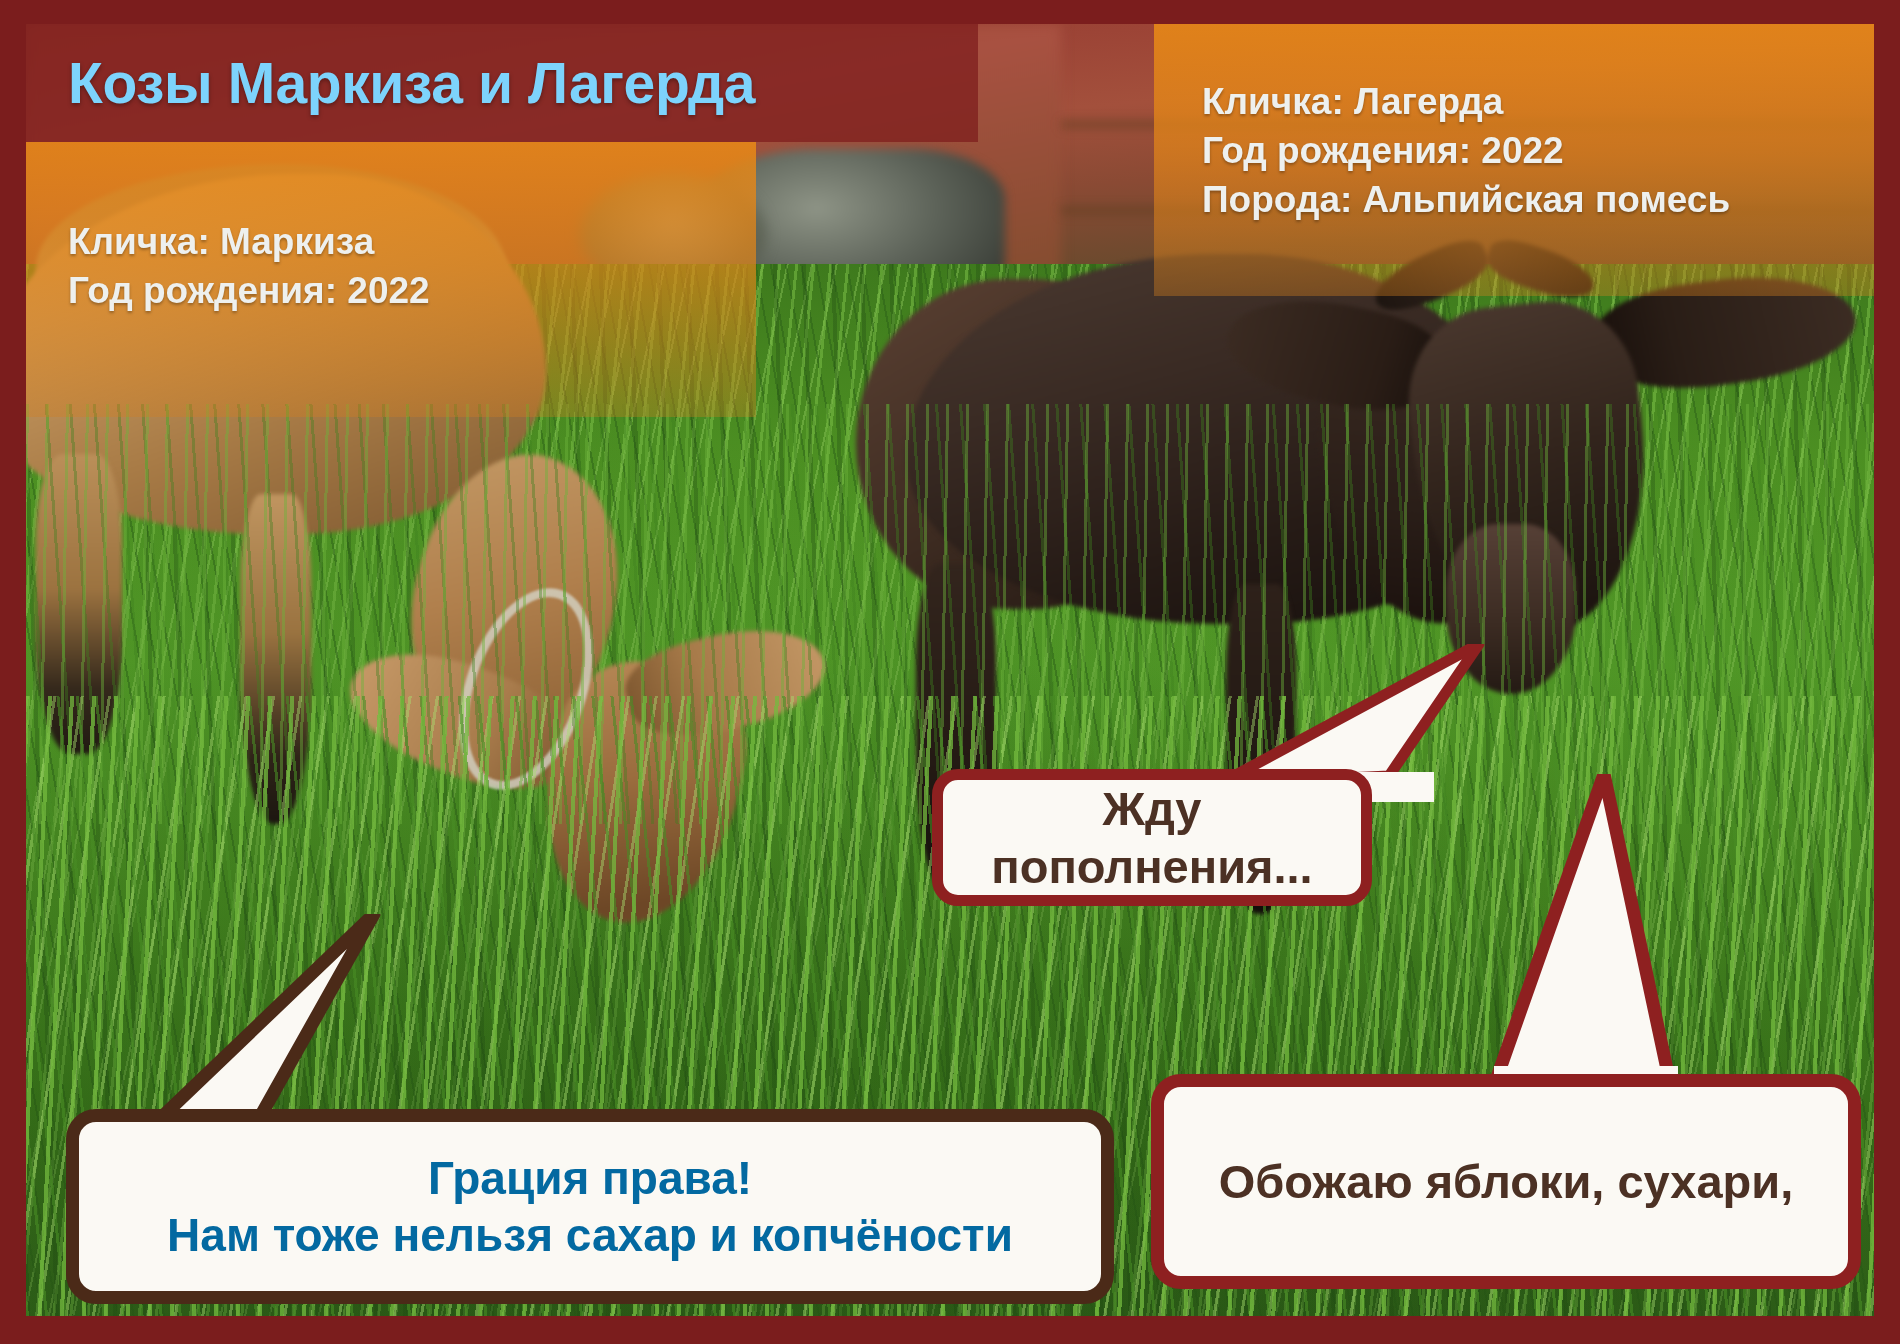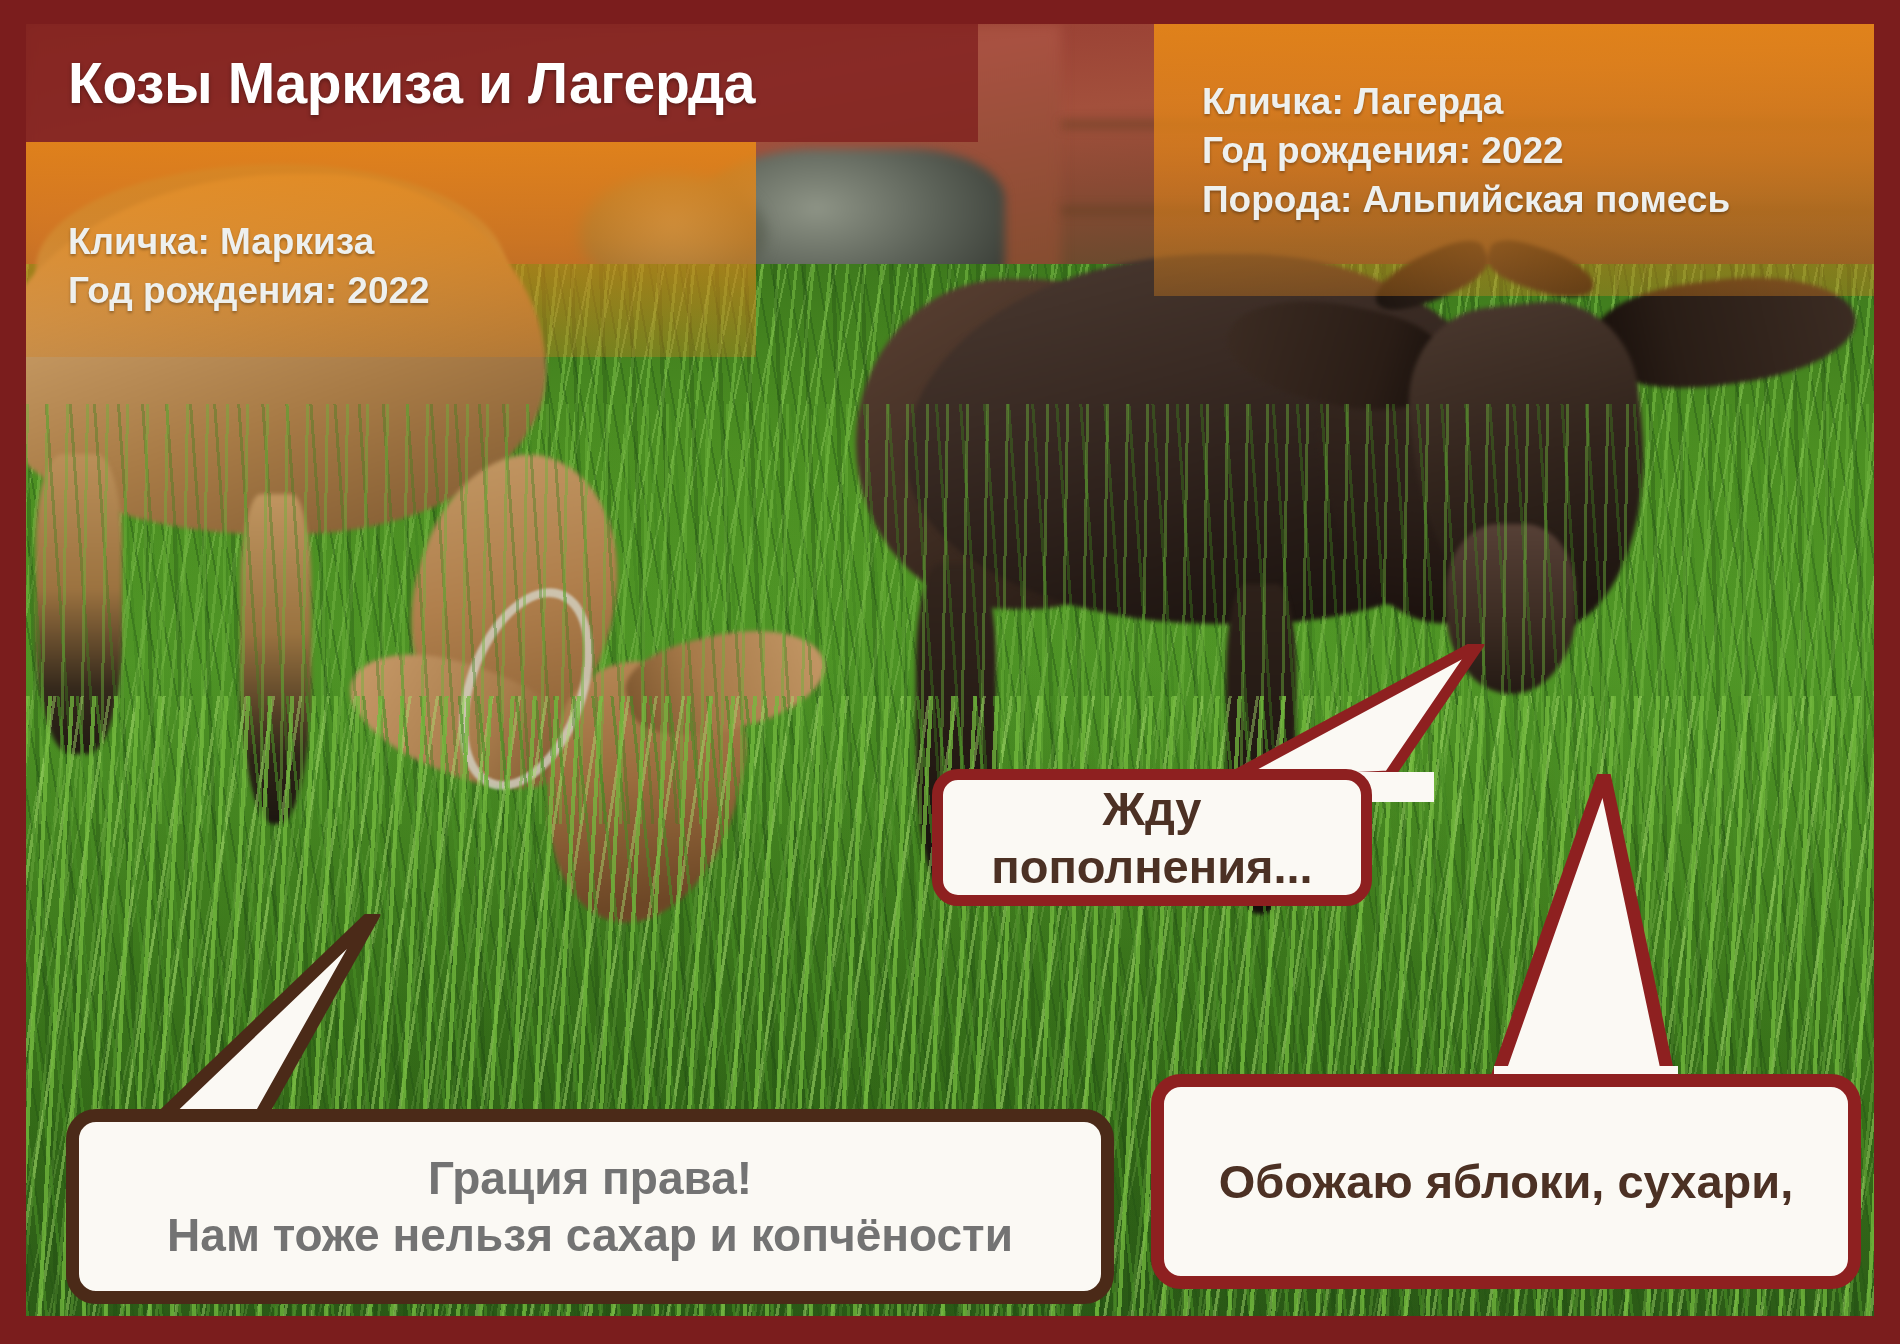--- a/index.html
+++ b/index.html
@@ -205,37 +205,37 @@
       repeating-linear-gradient(86deg, rgba(62,128,30,.40) 0 3px, rgba(0,0,0,0) 3px 24px);
   }
 
   
   .title-band{
     position:absolute; left:0; top:0; width:952px; height:118px;
     background:rgba(125,28,28,.72);
     display:flex; align-items:center;
   }
   .title-text{
-    color:#ffffff;
+    color:#7dd3fc;
     font-size:57px; font-weight:bold;
     letter-spacing:-.4px;
     padding-left:42px;
     white-space:nowrap;
     text-shadow:0 2px 4px rgba(0,0,0,.35);
   }
 
   
   .info-box{ position:absolute; }
   .info-line{
     color:#eef0ee; font-size:37px; font-weight:bold;
     line-height:1.32; white-space:nowrap;
     text-shadow:0 2px 3px rgba(0,0,0,.30);
   }
   .info-left{
-    left:0; top:118px; width:730px; height:215px;
+    left:0; top:118px; width:730px; height:275px;
     background:linear-gradient(180deg,rgba(231,136,23,.88) 0%,rgba(225,133,25,.70) 45%,rgba(210,126,30,.35) 100%);
     padding:76px 0 0 42px;
   }
   .info-right{
     left:1128px; top:0; width:772px; height:272px;
     background:linear-gradient(180deg,rgba(231,136,23,.90) 0%,rgba(226,133,25,.72) 48%,rgba(212,127,30,.38) 100%);
     padding:54px 0 0 48px;
   }
 
   
@@ -258,21 +258,21 @@
   .b-wait .bubble-text{ font-size:47px; color:#4c3124; }
   .tail-wait{
     position:absolute; left:1185px; top:620px; width:300px; height:160px; z-index:5;
   }
 
   
   .b-sugar{
     left:40px; top:1085px; width:1048px; height:195px;
     border:13px solid #4b2a18; border-radius:30px;
   }
-  .b-sugar .bubble-text{ font-size:46px; color:#737373; }
+  .b-sugar .bubble-text{ font-size:46px; color:#0369a1; }
   .tail-sugar{
     position:absolute; left:110px; top:890px; width:330px; height:230px; z-index:5;
   }
 
   
   .b-food{
     left:1125px; top:1050px; width:710px; height:215px;
     border:13px solid #8e2020; border-radius:30px;align-items:center;
   }
   .b-food .bubble-text{ font-size:47px; color:#4c3124; }

